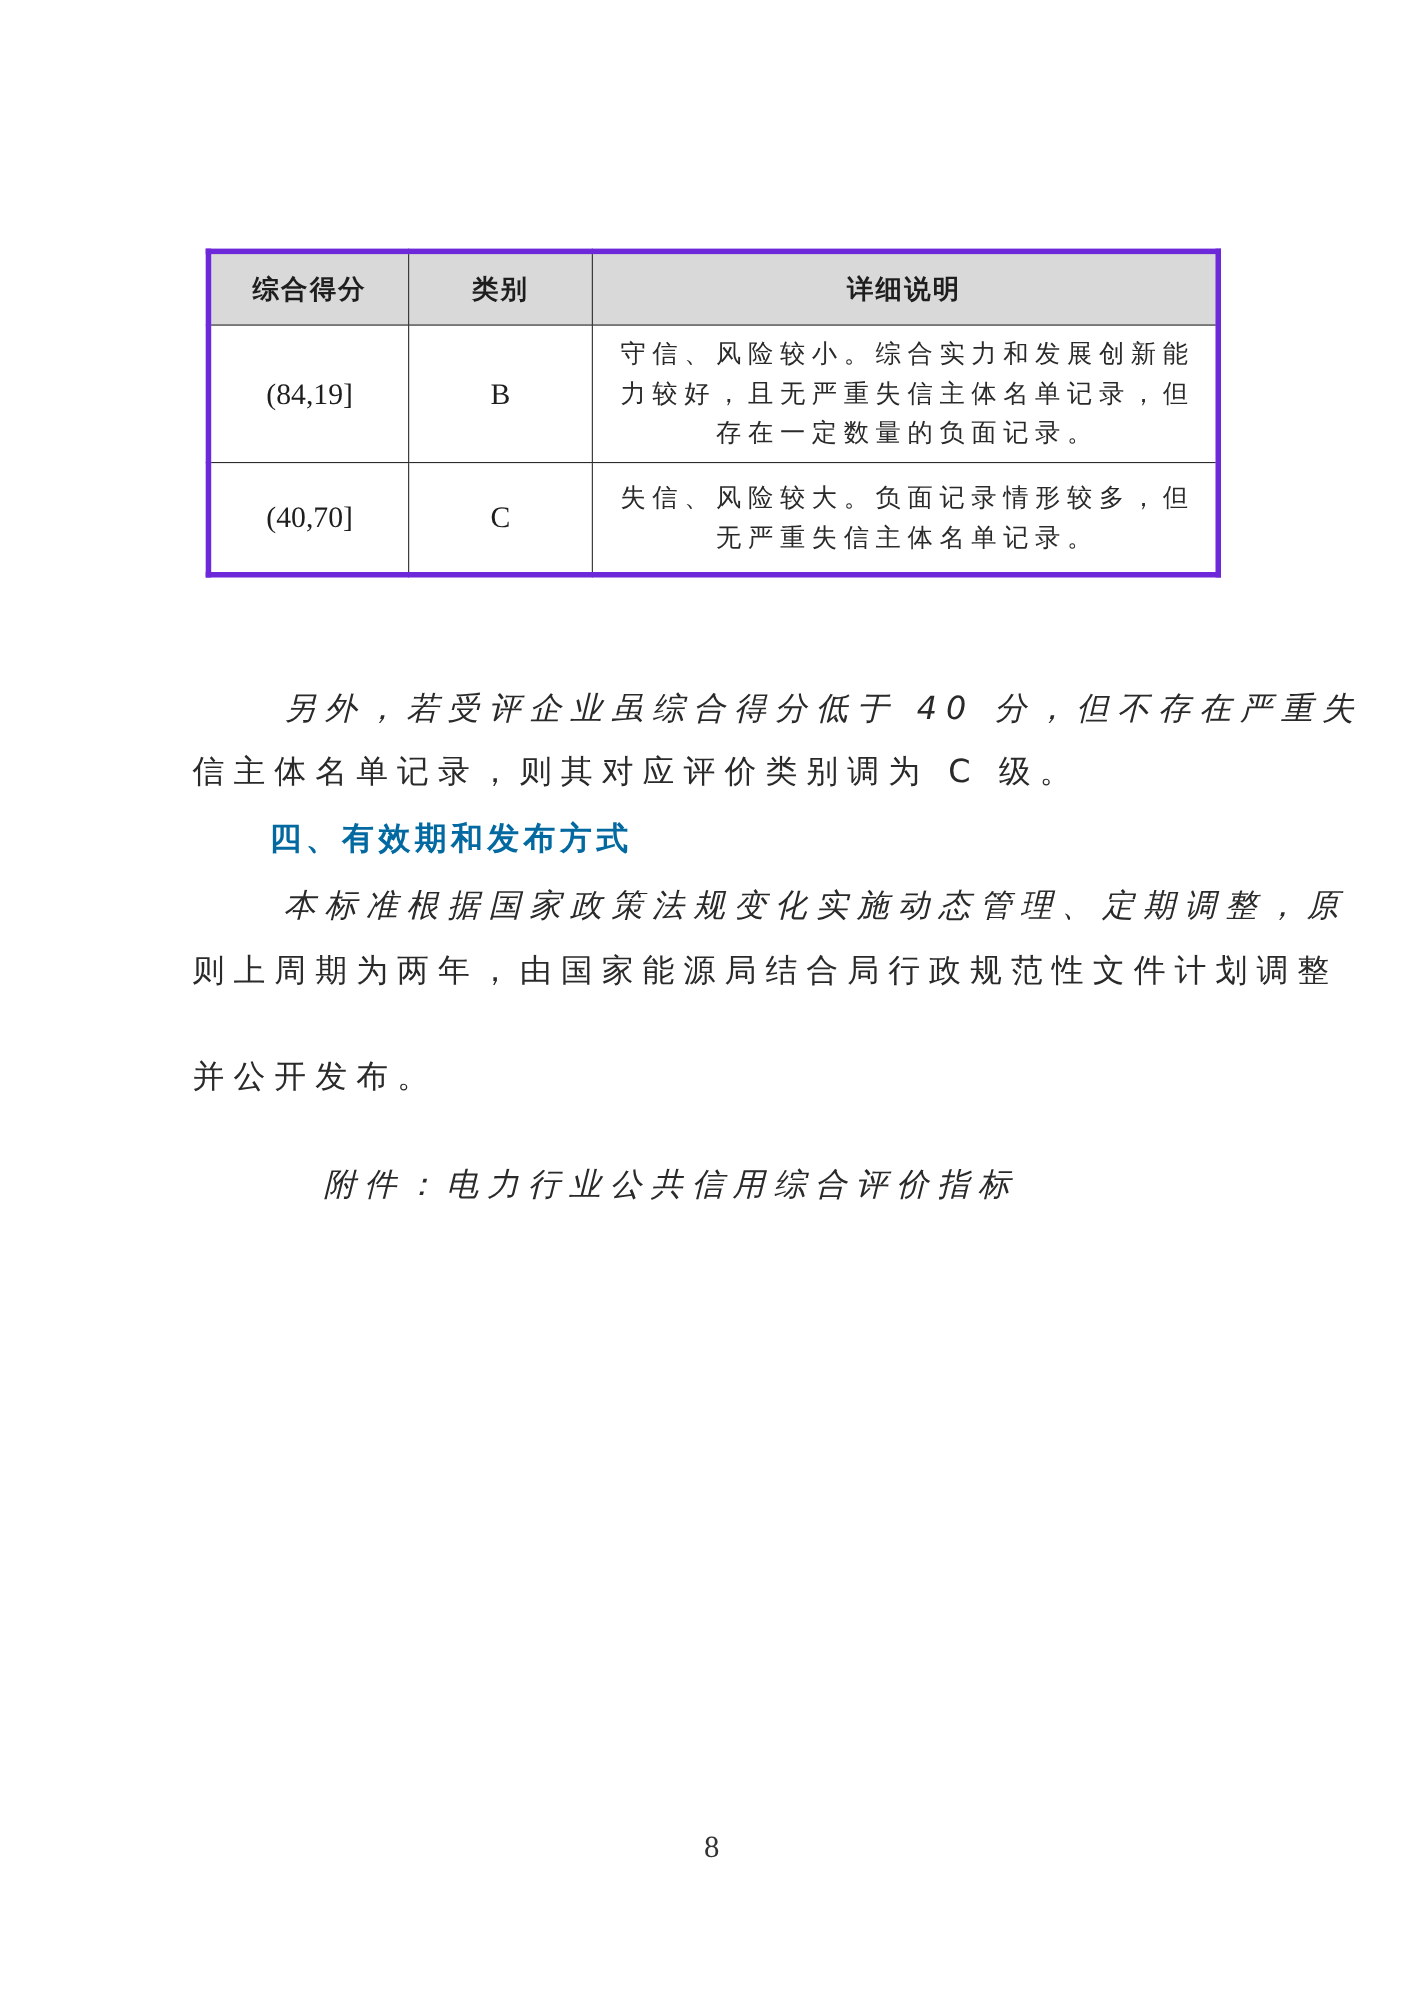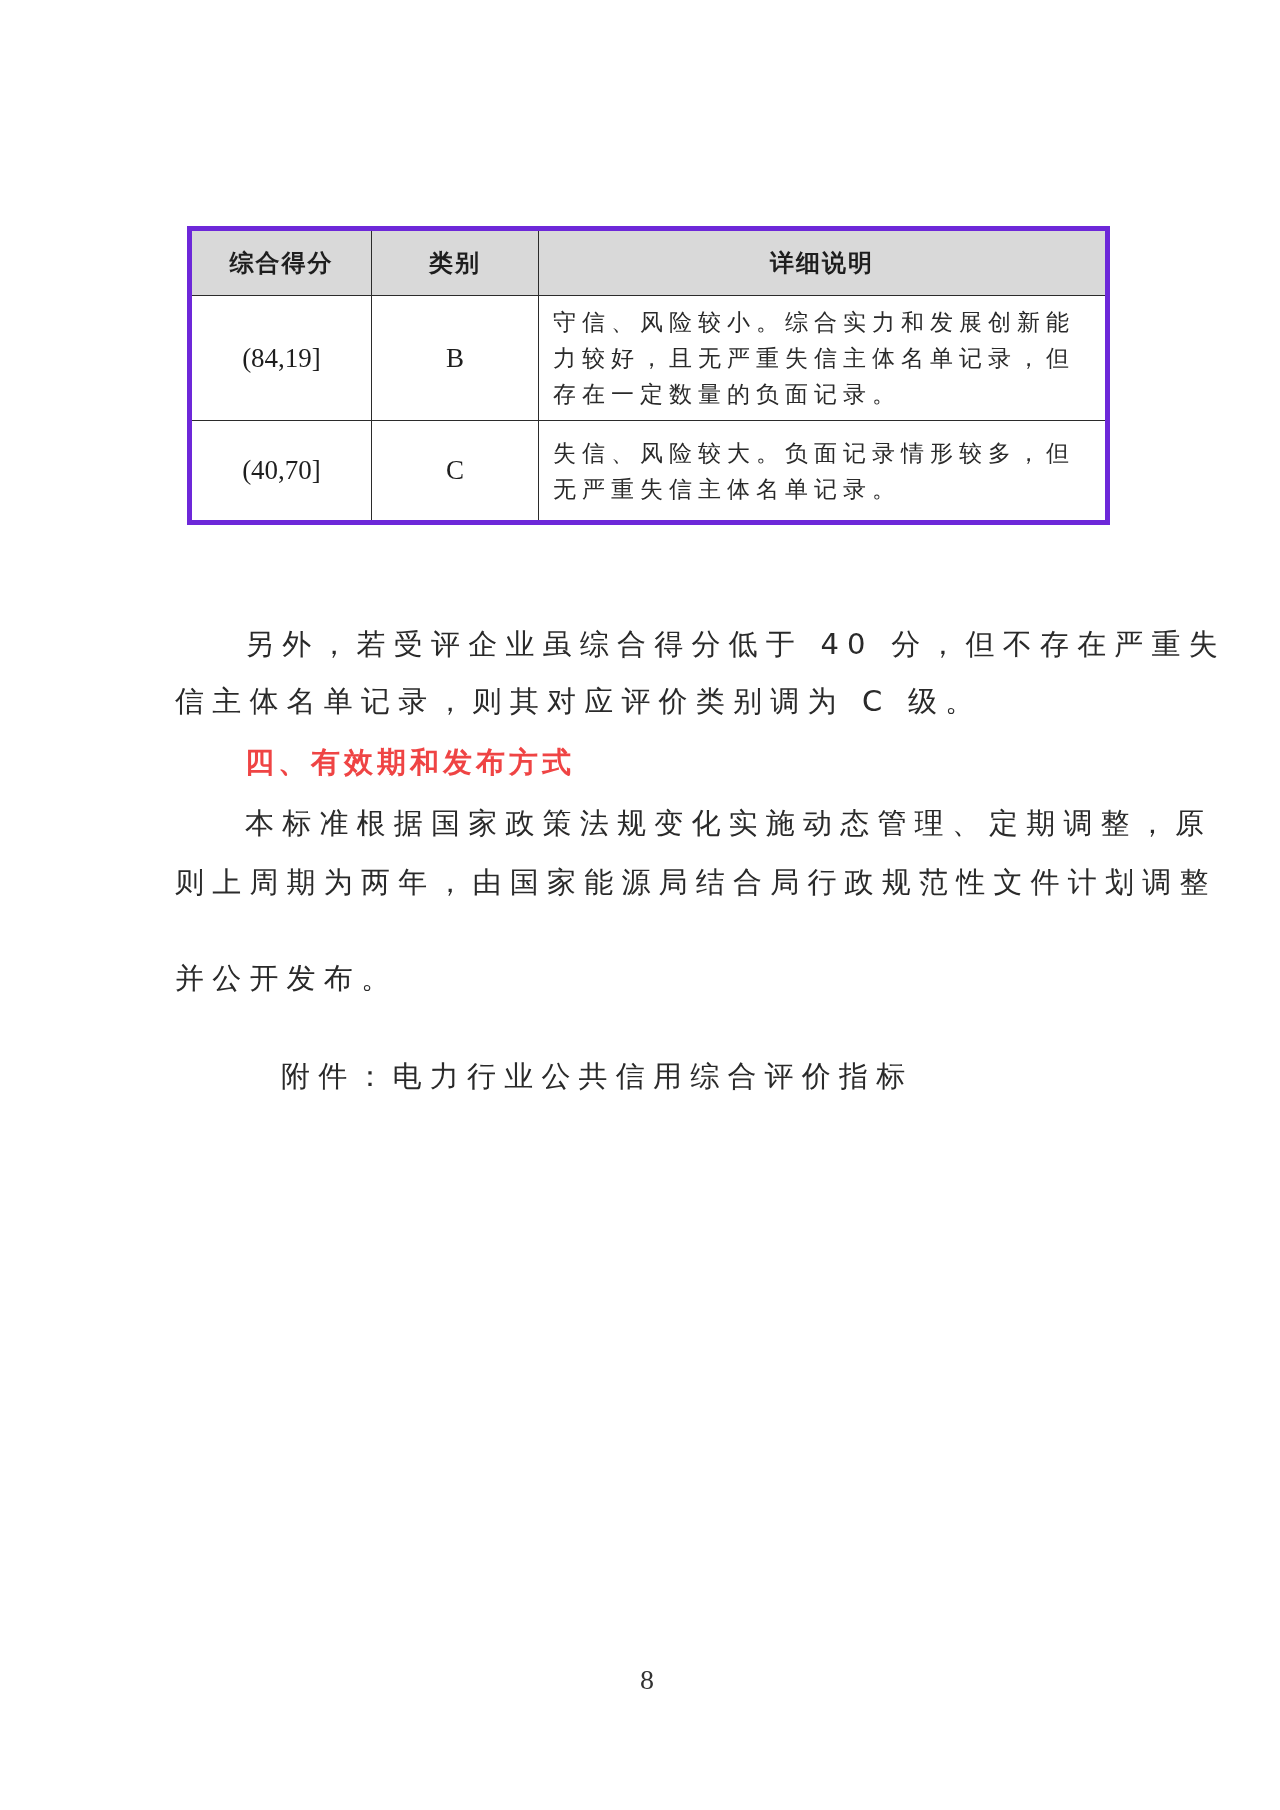--- a/index.html
+++ b/index.html
@@ -52,21 +52,21 @@
       text-align: center;
     }
     .grade-table td.score,
     .grade-table td.grade {
       text-align: center;
       font-family: "Liberation Serif", "DejaVu Serif", serif;
       font-size: 27px;
       color: #1e1e1e;
     }
     .grade-table td.desc {
-      text-align: left;
+      text-align: center;
       padding: 4px 8px 4px 14px;
       font-family: "DejaVu Sans", "Liberation Sans", sans-serif;
       font-size: 23px;
       line-height: 36px;
       letter-spacing: 6px;
       color: #2a2a2a;
     }
     .grade-table tr.row-b td { height: 116px; }
     .grade-table tr.row-c td { height: 91px; }
     .grade-table tr.row-d td { height: 94px; }
@@ -76,29 +76,29 @@
       position: absolute;
       left: 175px;
       width: 950px;
       font-family: "DejaVu Sans", "Liberation Sans", sans-serif;
       font-size: 29px;
       letter-spacing: 8.2px;
       color: #2a2a2a;
       white-space: nowrap;
       line-height: 40px;
     }
-    .body-line.indent { left: 245px; }
+    .body-line.indent { left: 258px; font-style: italic; }
     .heading {
       position: absolute;
       left: 245px;
       font-family: "DejaVu Sans", "Liberation Sans", sans-serif;
       font-weight: bold;
       font-size: 29px;
       letter-spacing: 4px;
-      color: #ef4444;
+      color: #0369a1;
       white-space: nowrap;
       line-height: 40px;
     }
     .page-number {
       position: absolute;
       left: 0;
       width: 1294px;
       text-align: center;
       top: 1664px;
       font-family: "Liberation Serif", "DejaVu Serif", serif;

